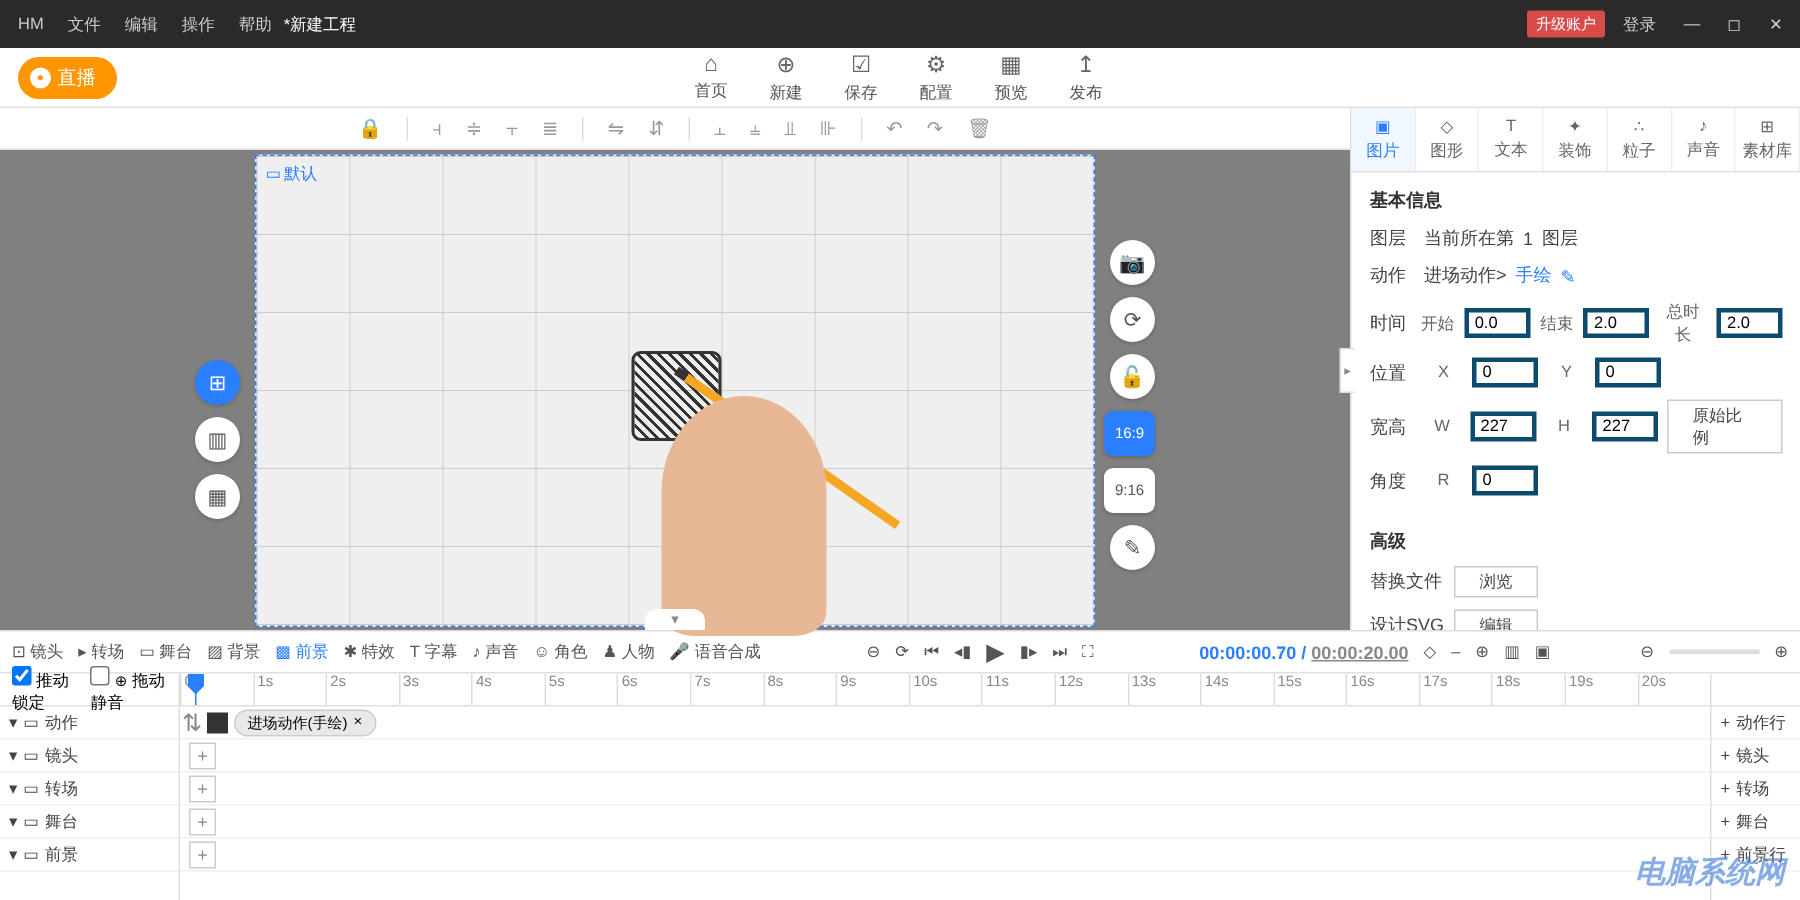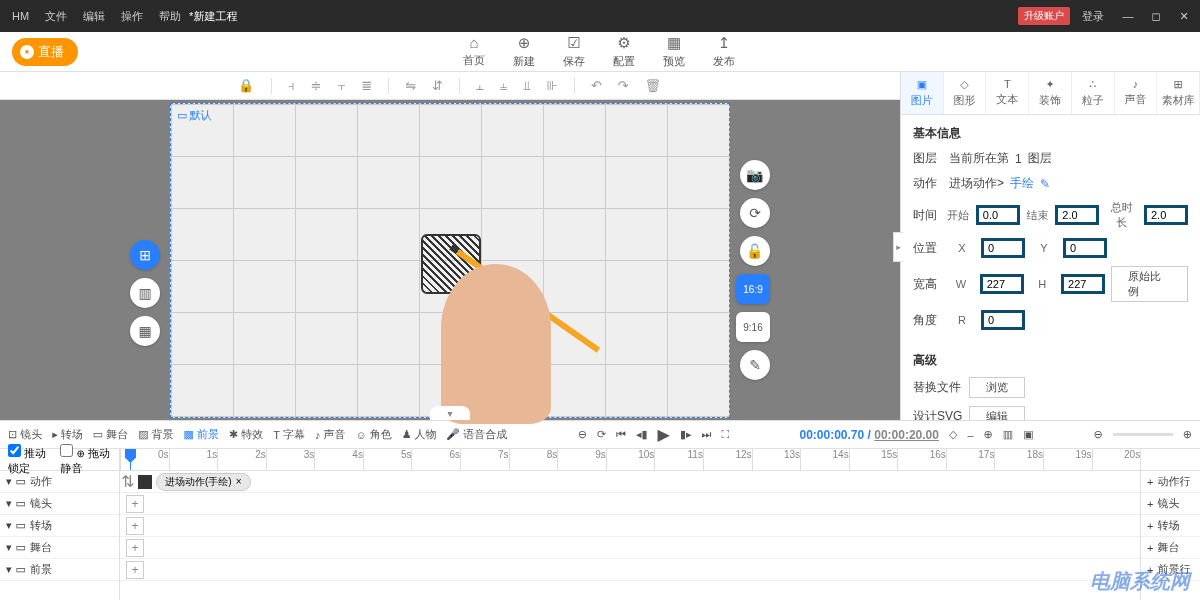--- a/index.html
+++ b/index.html
@@ -44,21 +44,21 @@
 .tl-toolbar .spacer { flex: 1; }
 .timecode { color: #2a7fff; font-weight: 600; font-size: 12px; }
 .timecode .total { color: #888; text-decoration: underline; }
 .tl-body { flex: 1; display: flex; }
 .tl-left { width: 120px; border-right: 1px solid #e0e0e0; }
 .tl-right-add { width: 60px; border-left: 1px solid #e0e0e0; }
 .tl-left-row, .tl-add-row { height: 22px; display: flex; align-items: center; padding: 0 6px; font-size: 11px; color: #444; border-bottom: 1px solid #f0f0f0; gap: 4px; }
 .tl-add-row { justify-content: flex-start; cursor: pointer; }
 .tl-checks { height: 22px; display: flex; align-items: center; gap: 10px; padding: 0 8px; font-size: 11px; border-bottom: 1px solid #e0e0e0; }
 .tl-tracks { flex: 1; overflow: hidden; }
-.tl-ruler { height: 22px; border-bottom: 1px solid #e0e0e0; position: relative; display: flex; font-size: 10px; color: #888; text-align: right; }
+.tl-ruler { height: 22px; border-bottom: 1px solid #e0e0e0; position: relative; display: flex; font-size: 10px; color: #888; }
 .tl-ruler .tick { width: 50px; padding-left: 2px; border-left: 1px solid #ddd; }
 .tl-track-row { height: 22px; border-bottom: 1px solid #f0f0f0; display: flex; align-items: center; position: relative; }
 .playhead { position: absolute; left: 10px; top: 0; bottom: 0; width: 1px; background: #2a7fff; }
 .playhead::before { content: ''; position: absolute; top: 0; left: -5px; width: 11px; height: 14px; background: #2a7fff; clip-path: polygon(0 0, 100% 0, 100% 60%, 50% 100%, 0 60%); }
 .clip { height: 18px; background: #e8e8e8; border: 1px solid #ccc; border-radius: 9px; padding: 0 8px; font-size: 10px; display: flex; align-items: center; margin-left: 2px; gap: 4px; }
 .add-btn { width: 18px; height: 18px; border: 1px solid #ccc; display: flex; align-items: center; justify-content: center; font-size: 12px; color: #888; cursor: pointer; }
 .watermark { position: absolute; right: 10px; bottom: 5px; font-size: 20px; font-weight: bold; color: #3a76d8; opacity: 0.6; pointer-events: none; font-style: italic; }
 .hand-drawing { position: absolute; left: 250px; top: 130px; width: 200px; height: 220px; }
 .sketch-box { position: absolute; left: 0; top: 0; width: 60px; height: 60px; border: 2px solid #333; border-radius: 6px; background: repeating-linear-gradient(45deg, #333 0 2px, transparent 2px 5px); }
 .hand { position: absolute; left: 20px; top: 30px; width: 110px; height: 160px; background: #e8b896; border-radius: 50% 50% 20% 20% / 40% 40% 10% 10%; }

